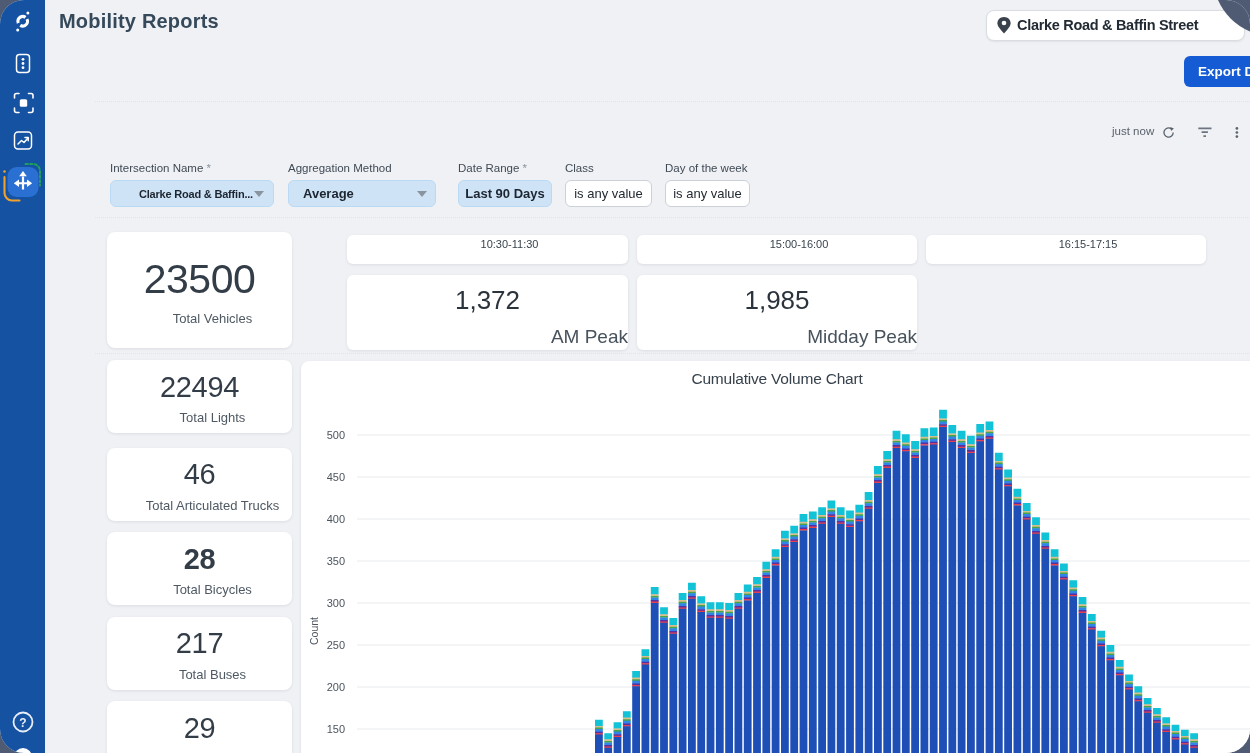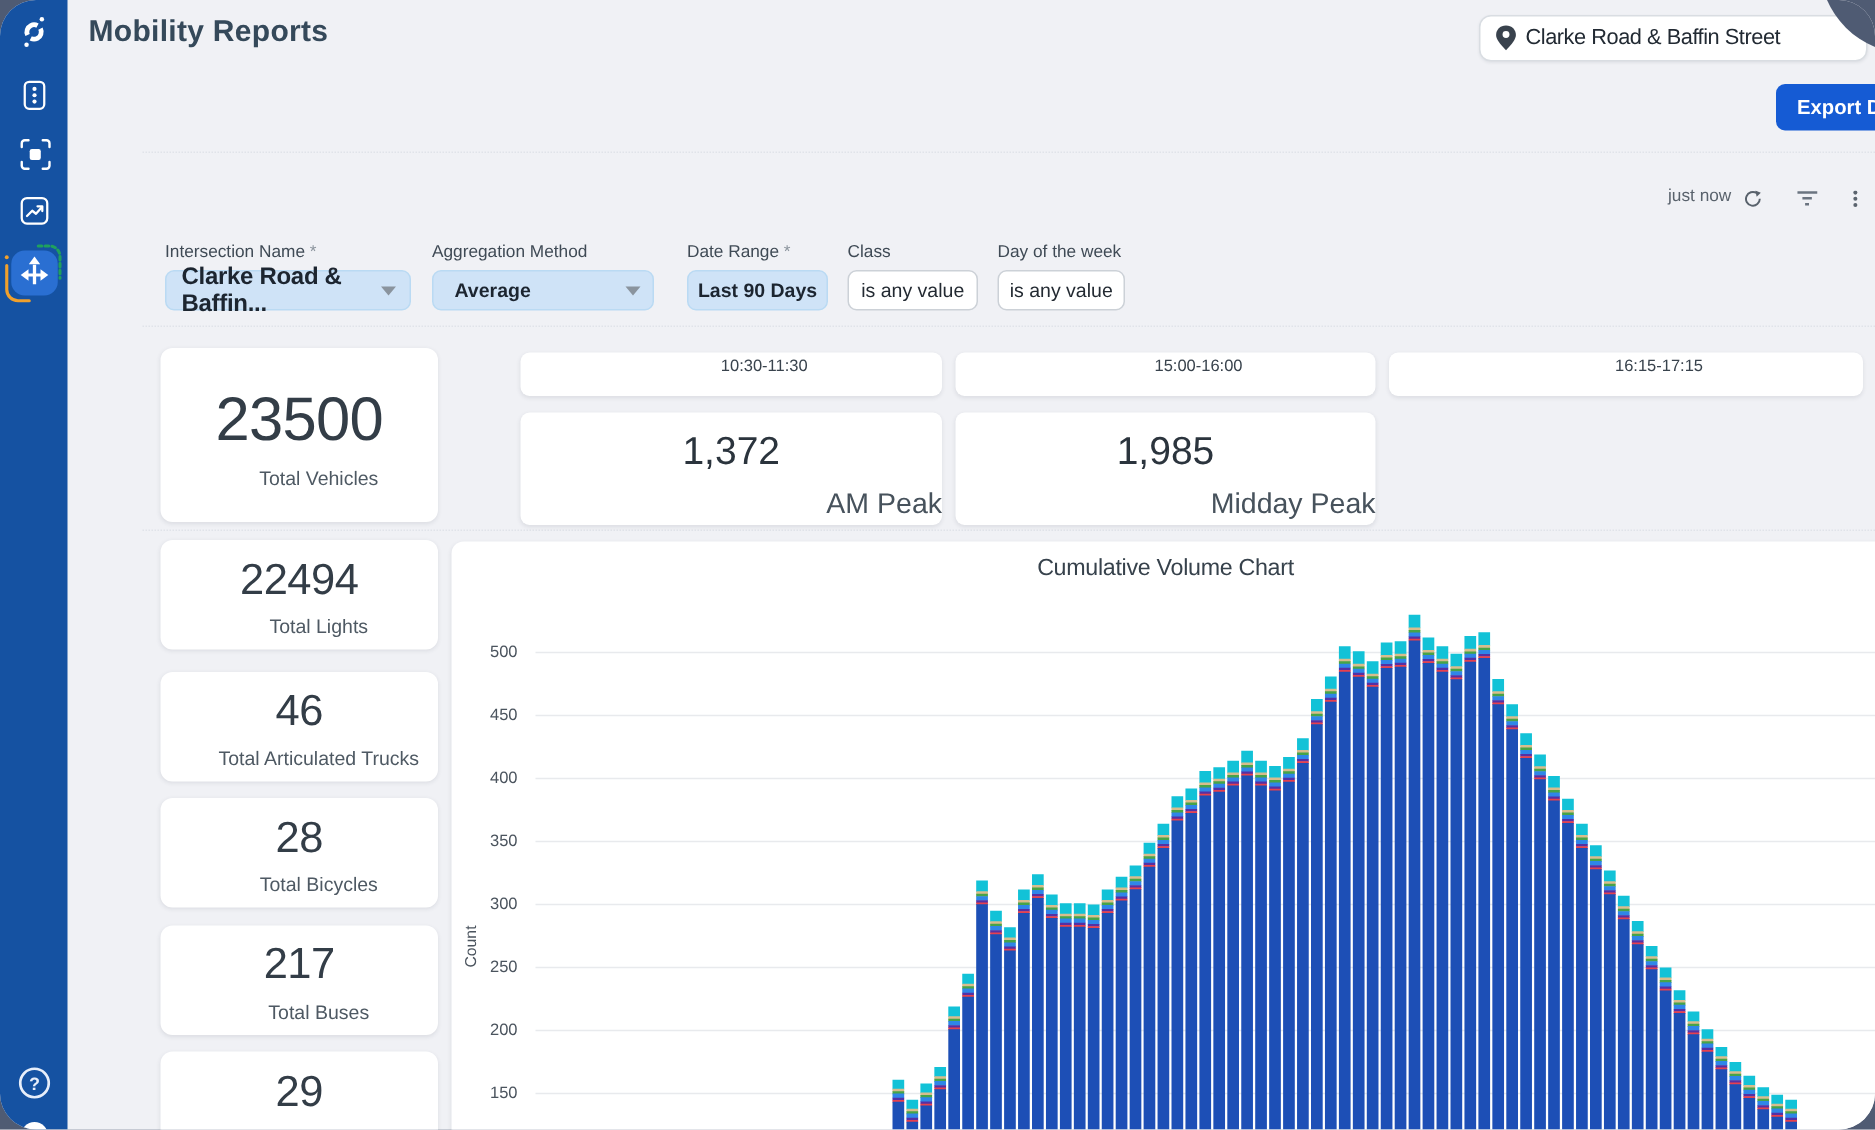--- a/index.html
+++ b/index.html
@@ -5,21 +5,21 @@
   * { margin:0; padding:0; box-sizing:border-box; }
   html,body { width:1250px; height:753px; overflow:hidden; }
   body { background:#4f5b73; font-family:"Liberation Sans", sans-serif; }
   #win { position:absolute; left:0; top:0; width:1250px; height:753px;
          border-radius:24px; overflow:hidden; background:#f0f1f5; }
   .abs { position:absolute; }
   #sidebar { left:0; top:0; width:45px; height:753px; background:#1552a2; }
   #title { left:59px; top:10px; font-size:20px; font-weight:bold; color:#35495a; letter-spacing:.2px; }
   #search { left:986px; top:10px; width:259px; height:31px; background:#fff; border:1px solid #d9dde2;
             border-radius:8px; box-shadow:0 1px 2px rgba(40,50,70,.08); }
-  #searchtext { left:1017px; top:17px; font-size:14.5px; font-weight:400; color:#222a33; letter-spacing:-0.3px; white-space:nowrap; }
+  #searchtext { left:1017px; top:17px; font-size:14.5px; font-weight:700; color:#222a33; letter-spacing:-0.3px; white-space:nowrap; }
   #avatar { left:1213px; top:-84px; width:120px; height:120px; border-radius:50%; background:#4f5b73; }
   #exportbtn { left:1184px; top:56px; width:110px; height:31px; background:#155bd4; border-radius:6px; }
   #exporttext { left:1198px; top:64px; font-size:13.5px; font-weight:bold; color:#fff; white-space:nowrap; }
   #justnow { left:1112px; top:125px; font-size:11.5px; color:#59626c; }
   .flabel { font-size:11.5px; color:#3f4a55; top:162px; }
   .fctl { top:180px; height:27px; border-radius:6px; font-size:13px; font-weight:600; color:#1c2530;
           display:flex; align-items:center; }
   .fblue { background:#cfe3f7; border:1px solid #badaf3; }
   .fwhite { background:#fff; border:1px solid #ccd1d7; justify-content:center; font-weight:500; color:#232a32; }
   .caret { width:0; height:0; border-left:5px solid transparent; border-right:5px solid transparent;
@@ -99,59 +99,59 @@
     <circle cx="1.9" cy="1.4" r="1.35" fill="#5b646e"></circle>
     <circle cx="1.9" cy="5.5" r="1.35" fill="#5b646e"></circle>
     <circle cx="1.9" cy="9.6" r="1.35" fill="#5b646e"></circle>
   </svg>
 
   <div class="abs flabel" style="left:110px;">Intersection Name <span style="color:#8b949d;">*</span></div>
   <div class="abs flabel" style="left:288px;">Aggregation Method</div>
   <div class="abs flabel" style="left:458px;">Date Range <span style="color:#8b949d;">*</span></div>
   <div class="abs flabel" style="left:565px;">Class</div>
   <div class="abs flabel" style="left:665px;">Day of the week</div>
-  <div class="abs fctl fblue" style="left:110px; width:164px; padding-left:10px; font-size:16px; letter-spacing:-0.2px;">Clarke Road &amp; Baffin...</div>
+  <div class="abs fctl fblue" style="left:110px; width:164px; padding-left:28px; font-size:11px; letter-spacing:-0.2px;">Clarke Road &amp; Baffin...</div>
   <div class="caret" style="left:253.5px; top:191px;"></div>
   <div class="abs fctl fblue" style="left:288px; width:148px; padding-left:14px;">Average</div>
   <div class="caret" style="left:417px; top:191px;"></div>
   <div class="abs fctl fblue" style="left:458px; width:94px; justify-content:center;">Last 90 Days</div>
   <div class="abs fctl fwhite" style="left:565px; width:87px;">is any value</div>
   <div class="abs fctl fwhite" style="left:665px; width:85px;">is any value</div>
 
   <div class="card" style="left:107px; top:232px; width:185px; height:116px;">
     <div class="statnum" style="top:24px; font-size:41px; letter-spacing:-0.5px;">23500</div>
     <div class="statlabel" style="top:79px;">Total Vehicles</div>
   </div>
   <div class="card" style="left:107px; top:360px; width:185px; height:73px;">
     <div class="statnum" style="top:10.5px; font-size:29px; letter-spacing:-0.3px;">22494</div>
     <div class="statlabel" style="top:50px;">Total Lights</div>
   </div>
   <div class="card" style="left:107px; top:447.5px; width:185px; height:73px;">
     <div class="statnum" style="top:10.5px; font-size:29px; letter-spacing:-0.3px;">46</div>
     <div class="statlabel" style="top:50px;">Total Articulated Trucks</div>
   </div>
   <div class="card" style="left:107px; top:532px; width:185px; height:73px;">
-    <div class="statnum" style="top:10.5px; font-size:29px; letter-spacing:-0.3px;">28</div>
+    <div class="statnum" style="top:10.5px; font-size:29px; letter-spacing:-0.3px;font-weight:bold;">28</div>
     <div class="statlabel" style="top:50px;">Total Bicycles</div>
   </div>
   <div class="card" style="left:107px; top:616.5px; width:185px; height:73px;">
     <div class="statnum" style="top:10.5px; font-size:29px; letter-spacing:-0.3px;">217</div>
     <div class="statlabel" style="top:50px;">Total Buses</div>
   </div>
   <div class="card" style="left:107px; top:701px; width:185px; height:73px;">
     <div class="statnum" style="top:10.5px; font-size:29px; letter-spacing:-0.3px;">29</div>
   </div>
 
   <div class="card" style="left:347px; top:234.5px; width:281px; height:29.5px; border-radius:6px;">
     <div class="hdrtext">10:30-11:30</div>
   </div>
   <div class="card" style="left:637px; top:234.5px; width:280px; height:29.5px; border-radius:6px;">
     <div class="hdrtext">15:00-16:00</div>
   </div>
-  <div class="card" style="left:926px; top:234.5px; width:316px; height:29.5px; border-radius:6px;">
+  <div class="card" style="left:926px; top:234.5px; width:280px; height:29.5px; border-radius:6px;">
     <div class="hdrtext">16:15-17:15</div>
   </div>
 
   <div class="card" style="left:347px; top:274.5px; width:281px; height:75px; border-radius:6px;">
     <div class="peaknum">1,372</div>
       <div class="peaklabel">AM Peak</div>
   </div>
   <div class="card" style="left:637px; top:274.5px; width:280px; height:75px; border-radius:6px;">
     <div class="peaknum">1,985</div>
       <div class="peaklabel">Midday Peak</div>

